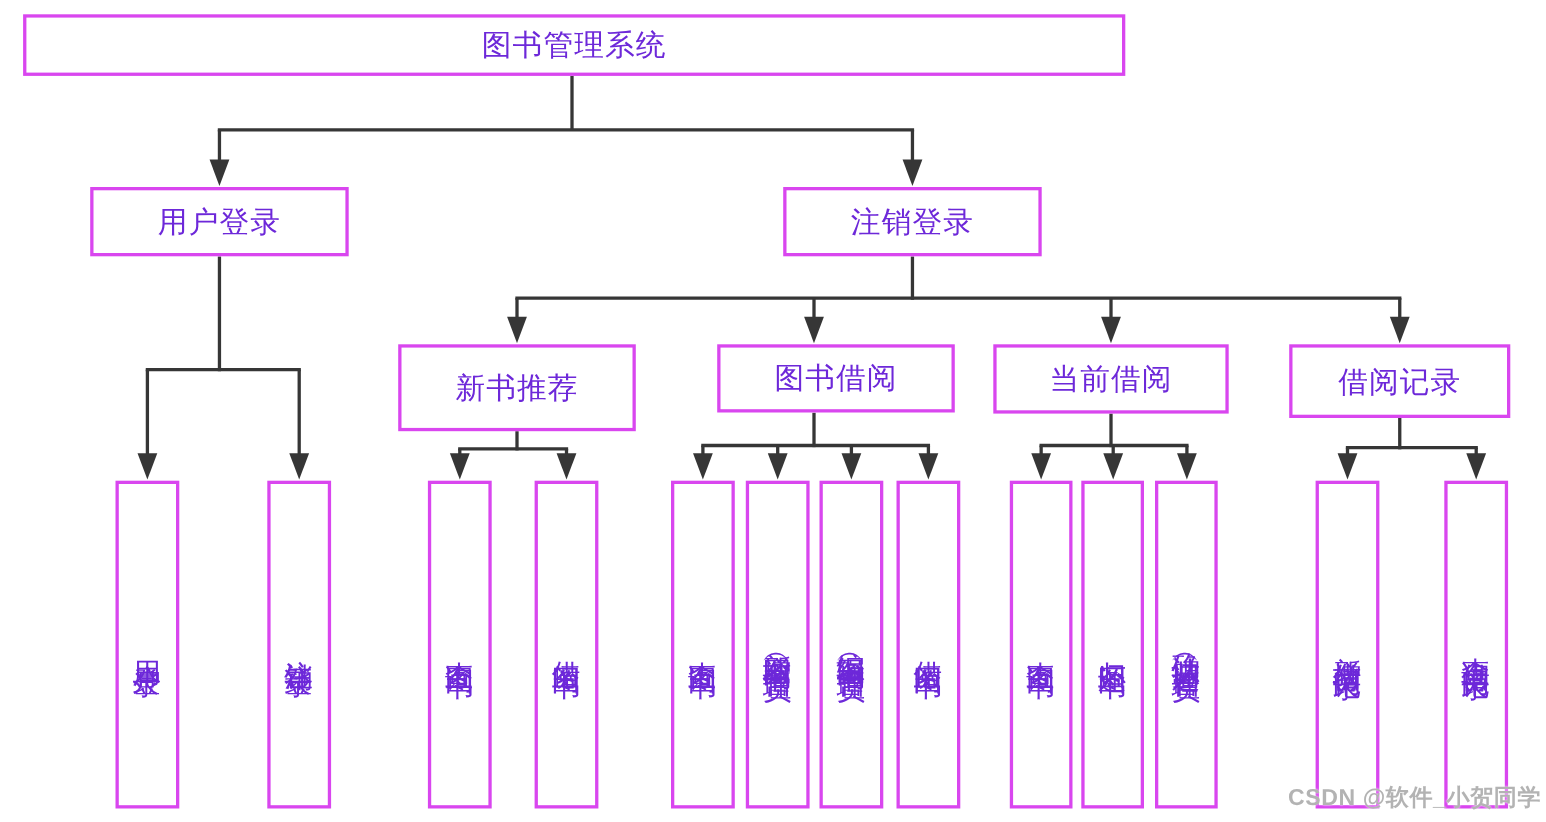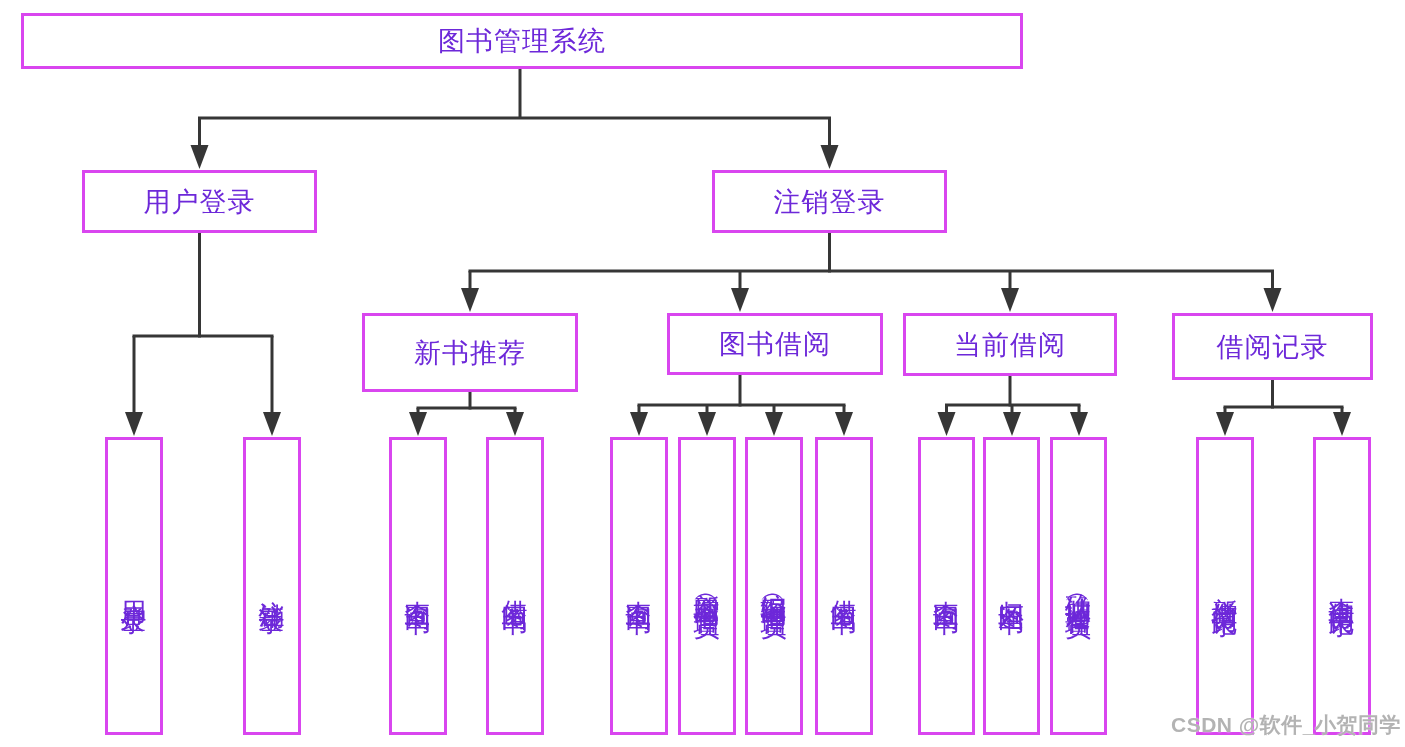--- a/index.html
+++ b/index.html
@@ -121,21 +121,21 @@
       <polygon points="1342,436 1333,412 1351,412"></polygon>
     </g>
   </svg>
 
   <div class="box" style="left:21px; top:13px; width:1002px; height:56px;">图书管理系统</div>
 
   <div class="box" style="left:82px; top:170px; width:235px; height:63px;">用户登录</div>
   <div class="box" style="left:712px; top:170px; width:235px; height:63px;">注销登录</div>
 
   <div class="box" style="left:362px; top:313px; width:216px; height:79px;">新书推荐</div>
-  <div class="box" style="left:667px; top:313px; width:216px; height:62px;">图书借阅</div>
+  <div class="box" style="left:652px; top:313px; width:216px; height:62px;">图书借阅</div>
   <div class="box" style="left:903px; top:313px; width:214px; height:63px;">当前借阅</div>
   <div class="box" style="left:1172px; top:313px; width:201px; height:67px;">借阅记录</div>
 
   <div class="box vbox" style="left:105px; top:437px; width:58px; height:298px;">用户登录</div>
   <div class="box vbox" style="left:243px; top:437px; width:58px; height:298px;">注销登录</div>
 
   <div class="box vbox" style="left:389px; top:437px; width:58px; height:298px;">查询图书</div>
   <div class="box vbox" style="left:486px; top:437px; width:58px; height:298px;">借阅图书</div>
 
   <div class="box vbox" style="left:610px; top:437px; width:58px; height:298px;">查询图书</div>

